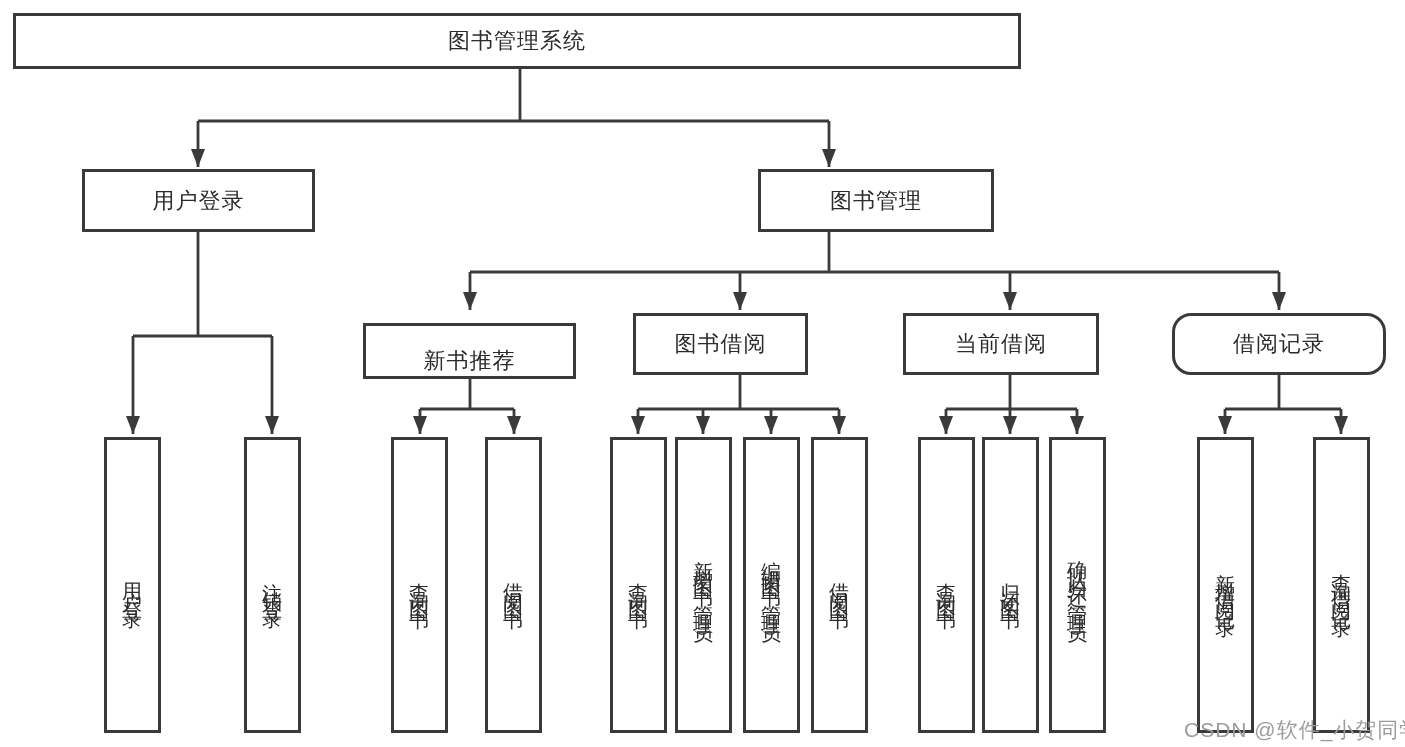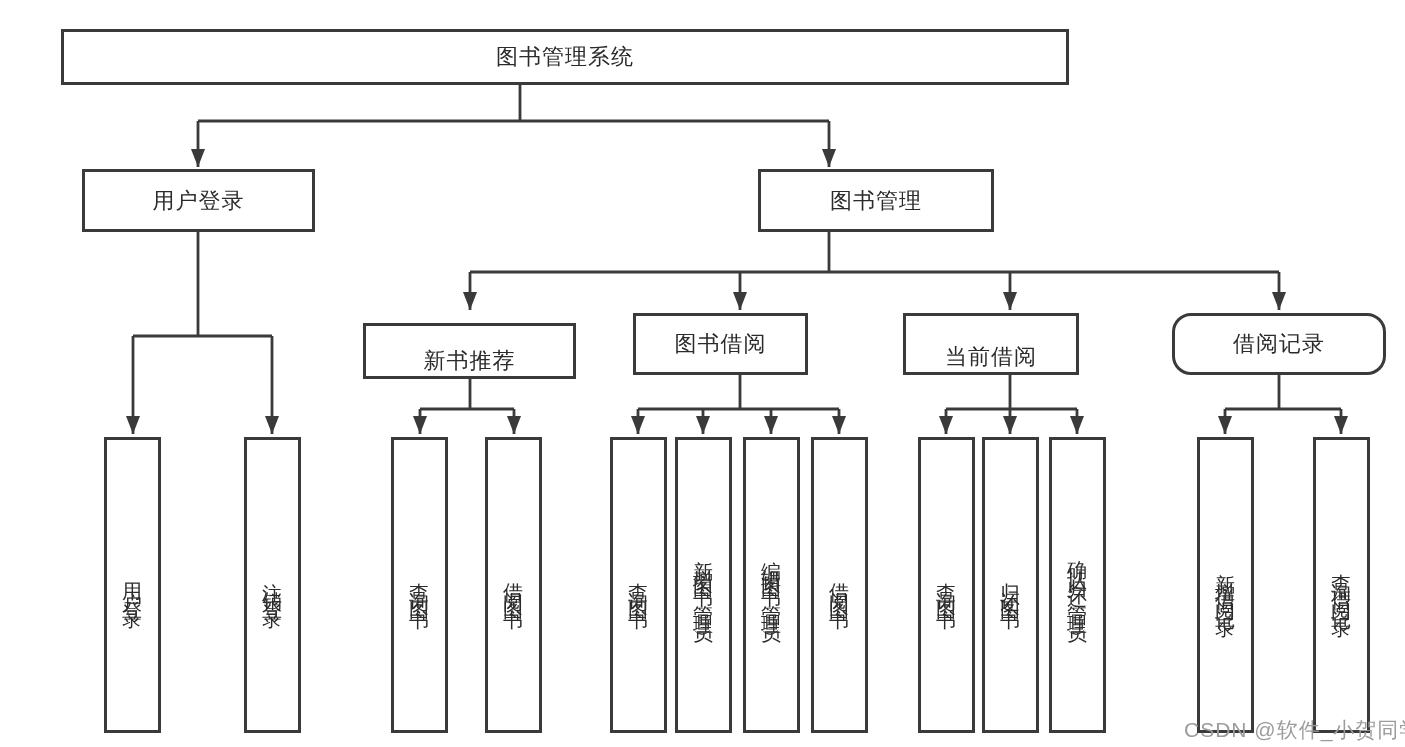--- a/index.html
+++ b/index.html
@@ -29,26 +29,26 @@
   }
   .leaf .label{
     writing-mode:vertical-rl;
     text-orientation:mixed;
     font-size:20px;
     line-height:1;
     letter-spacing:9px;
     white-space:normal;
   }
   
-  .n-root {left:13px;  top:29px;  width:1008px; height:56px;margin-left:48px;}
+  .n-root {left:13px;  top:13px;  width:1008px; height:56px;}
   .n-l2a  {left:82px;  top:169px; width:233px;  height:63px;}
   .n-l2b  {left:711px; top:169px; width:236px;  height:63px;margin-left:47px;}
   .n-l3a  {left:363px; top:323px; width:213px;  height:56px;align-items:flex-end;}
   .n-l3b  {left:633px; top:313px; width:175px;  height:62px;}
-  .n-l3c  {left:903px; top:313px; width:176px;  height:62px;align-items:flex-end;}
+  .n-l3c  {left:903px; top:313px; width:196px;  height:62px;}
   .n-l3d  {left:1172px;top:313px; width:214px;  height:62px;border-radius:19px;}
   .leaf   {top:437px; width:57px; height:296px;}
   .lf1 {left:104px;} .lf2 {left:244px;}
   .lf3 {left:391px;} .lf4 {left:485px;}
   .lf5 {left:610px;} .lf6 {left:675px;} .lf7 {left:743px;} .lf8 {left:811px;}
   .lf9 {left:918px;} .lf10{left:982px;} .lf11{left:1049px;}
   .lf12{left:1197px;} .lf13{left:1313px;}
   .watermark{
     position:absolute;
     left:1184px;top:716px;

